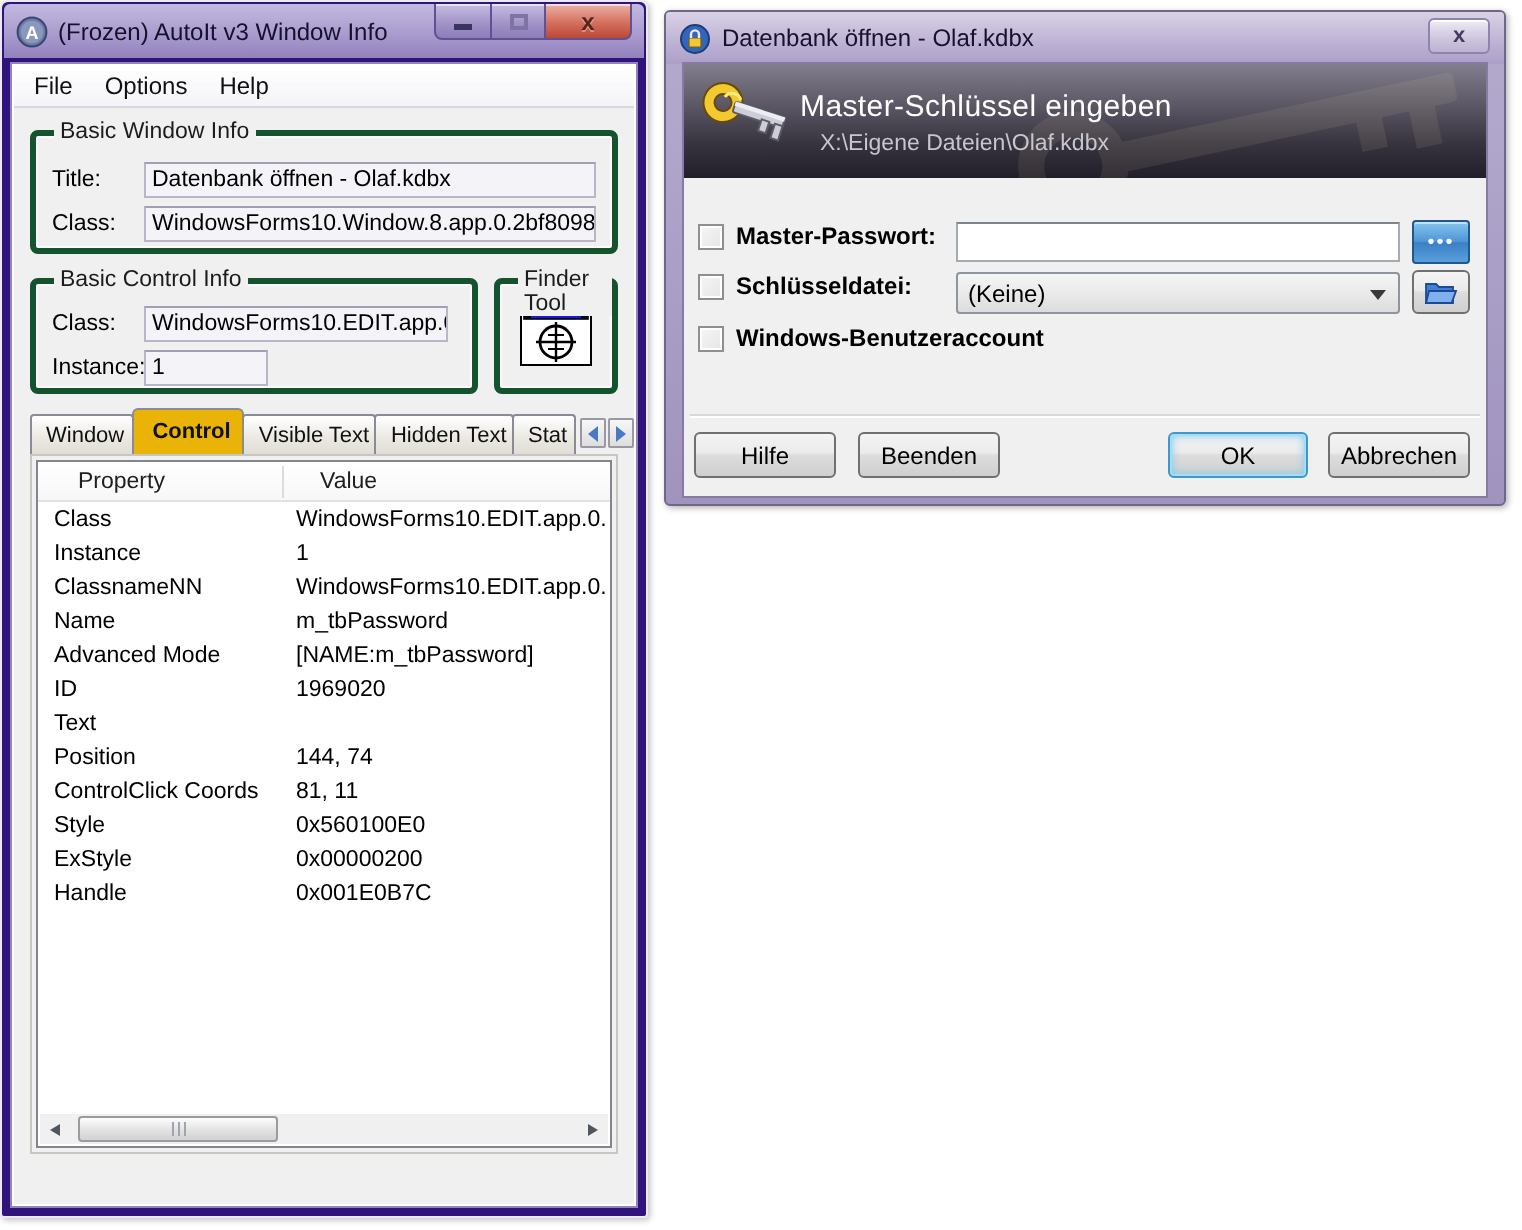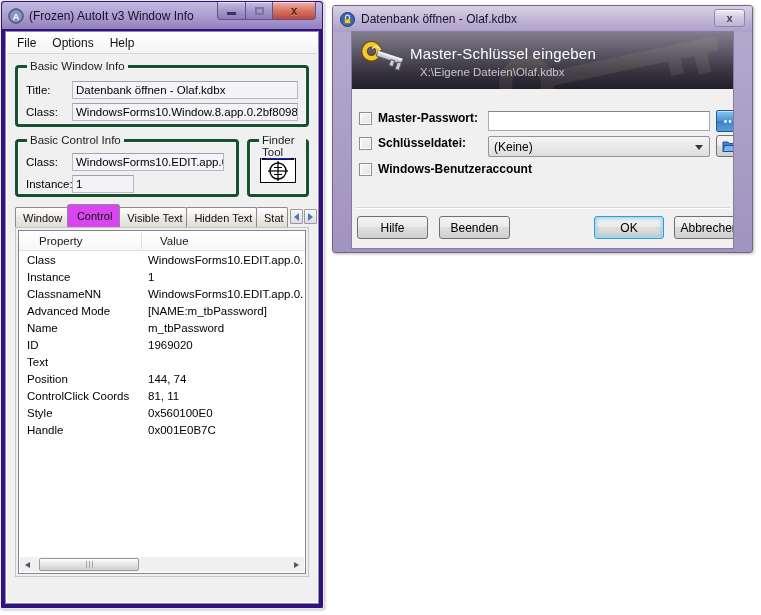--- a/index.html
+++ b/index.html
@@ -44,21 +44,21 @@
   .gb-control-info .field.f-inst { flex:0 0 62px; }
   .gb-finder { flex:1; margin-left:8px; height:58px; display:flex; align-items:center; justify-content:center; padding-top:4px; }
   .finder-icon { cursor:default; }
 
   .hint { margin:8px 4px 0; font-size:11.5px; color:#000; }
 
   .tabstrip { display:flex; align-items:flex-end; margin:7px 0 0 8px; height:23px; position:relative; }
   .tab { height:20px; background:linear-gradient(#ffffff,#ebe8e2 60%,#e0ddd5); border:1px solid #898c95; border-bottom:none;
     border-radius:2px 2px 0 0; font-size:11px; color:#101010; display:flex; align-items:center; padding:0 7px; margin-right:-1px;
     white-space:nowrap; overflow:hidden; }
-  .tab.active { height:23px; background:#d946ef; position:relative; z-index:2; padding:0 9px; border-radius:3px 3px 0 0; }
+  .tab.active { height:23px; background:#eab308; position:relative; z-index:2; padding:0 9px; border-radius:3px 3px 0 0;font-weight:bold; }
   .tab.tab-cut { max-width:32px; }
   .tab-spin { display:flex; margin-left:2px; margin-bottom:3px; }
   .spin-btn { width:13px; height:15px; border:1px solid #9a99a2; background:linear-gradient(#f7f7f7,#dedede);
     display:flex; align-items:center; justify-content:center; margin-left:1px; border-radius:1px; }
   .arr-left { width:0; height:0; border:4px solid transparent; border-right:5px solid #4a79c4; margin-left:-4px; }
   .arr-right { width:0; height:0; border:4px solid transparent; border-left:5px solid #4a79c4; margin-right:-4px; }
 
   .tab-page { margin:0 8px; border:1px solid #c9c6c0; background:#f0f0f0; padding:2px; height:350px; position:relative; z-index:1; }
   .listview { background:#ffffff; border:1px solid #84868f; height:100%; position:relative; overflow:hidden; }
   .lv-header { height:20px; border-bottom:1px solid #e4e2e0; position:relative;
@@ -86,21 +86,21 @@
     background:linear-gradient(180deg,#b5abce,#a094bf); border:1px solid #6f6688; border-radius:3px;
     box-shadow:1px 1px 3px rgba(0,0,0,.3); }
   .kp-titlebar { height:26px; display:flex; align-items:center; padding-left:7px; position:relative;
     background:linear-gradient(180deg,#d8d2e6 0%,#bdb2d4 60%,#ab9fc8 100%); border-radius:2px 2px 0 0; }
   .kp-lock { width:15px; height:15px; margin-right:6px; flex:none; }
   .kp-title { font-size:12px; color:#17122b; }
   .kp-close { position:absolute; right:7px; top:3px; width:31px; height:18px; border:1px solid #8f84ad; border-radius:3px;
     background:linear-gradient(#efecf6,#cfc7df 55%,#bdb2d2); display:flex; align-items:center; justify-content:center;
     box-shadow:inset 0 1px 0 #fff; }
   .kp-close span { font-size:11px; font-weight:bold; color:#413a5c; line-height:10px; }
-  .kp-client { margin:0 19px 4px; height:216px; background:#f0f0f0; outline:1px solid #877ba6; position:relative; overflow:hidden; }
+  .kp-client { margin:0 9px 4px; height:216px; background:#f0f0f0; outline:1px solid #877ba6; position:relative; overflow:hidden; }
 
   .kp-banner { position:absolute; left:0; top:0; right:0; height:57px; overflow:hidden;
     background:linear-gradient(180deg,#837e8d 0%,#595563 38%,#37343f 70%,#211e29 100%); }
   .kp-key-icon { position:absolute; left:6px; top:7px; }
   .kp-heading { position:absolute; left:58px; top:13px; font-size:15px; color:#ffffff; letter-spacing:.2px; }
   .kp-path { position:absolute; left:68px; top:34px; font-size:11.5px; color:#c7c5ce; }
   .kp-watermark { position:absolute; right:0; top:0; }
 
   .kp-row { position:absolute; left:7px; display:flex; align-items:center; }
   .kp-row1 { top:79px; } .kp-row2 { top:104px; } .kp-row3 { top:130px; }
@@ -240,46 +240,50 @@
             </div>
             <div class="lv-row">
               <span class="lv-prop">Instance</span>
               <span class="lv-val">1</span>
             </div>
             <div class="lv-row">
               <span class="lv-prop">ClassnameNN</span>
               <span class="lv-val">WindowsForms10.EDIT.app.0.2bf80</span>
             </div>
             <div class="lv-row">
+              <span class="lv-prop">Name</span>
+              <span class="lv-val">m_tbPassword</span>
+            </div>
+            <div class="lv-row">
               <span class="lv-prop">Advanced Mode</span>
               <span class="lv-val">[NAME:m_tbPassword]</span>
             </div>
             <div class="lv-row">
-              <span class="lv-prop">Name</span>
-              <span class="lv-val">m_tbPassword</span>
-            </div>
-            <div class="lv-row">
               <span class="lv-prop">ID</span>
               <span class="lv-val">1969020</span>
             </div>
             <div class="lv-row">
               <span class="lv-prop">Text</span>
               <span class="lv-val"></span>
             </div>
             <div class="lv-row">
               <span class="lv-prop">Position</span>
               <span class="lv-val">144, 74</span>
             </div>
             <div class="lv-row">
               <span class="lv-prop">ControlClick Coords</span>
               <span class="lv-val">81, 11</span>
             </div>
             <div class="lv-row">
               <span class="lv-prop">Style</span>
               <span class="lv-val">0x560100E0</span>
+            </div>
+            <div class="lv-row">
+              <span class="lv-prop">ExStyle</span>
+              <span class="lv-val">0x00000200</span>
             </div>
             <div class="lv-row">
               <span class="lv-prop">Handle</span>
               <span class="lv-val">0x001E0B7C</span>
             </div>
           </div>
         <div class="hscroll">
           <div class="hs-arrow hs-left">
               <span class="tri-l"></span>
             </div>

